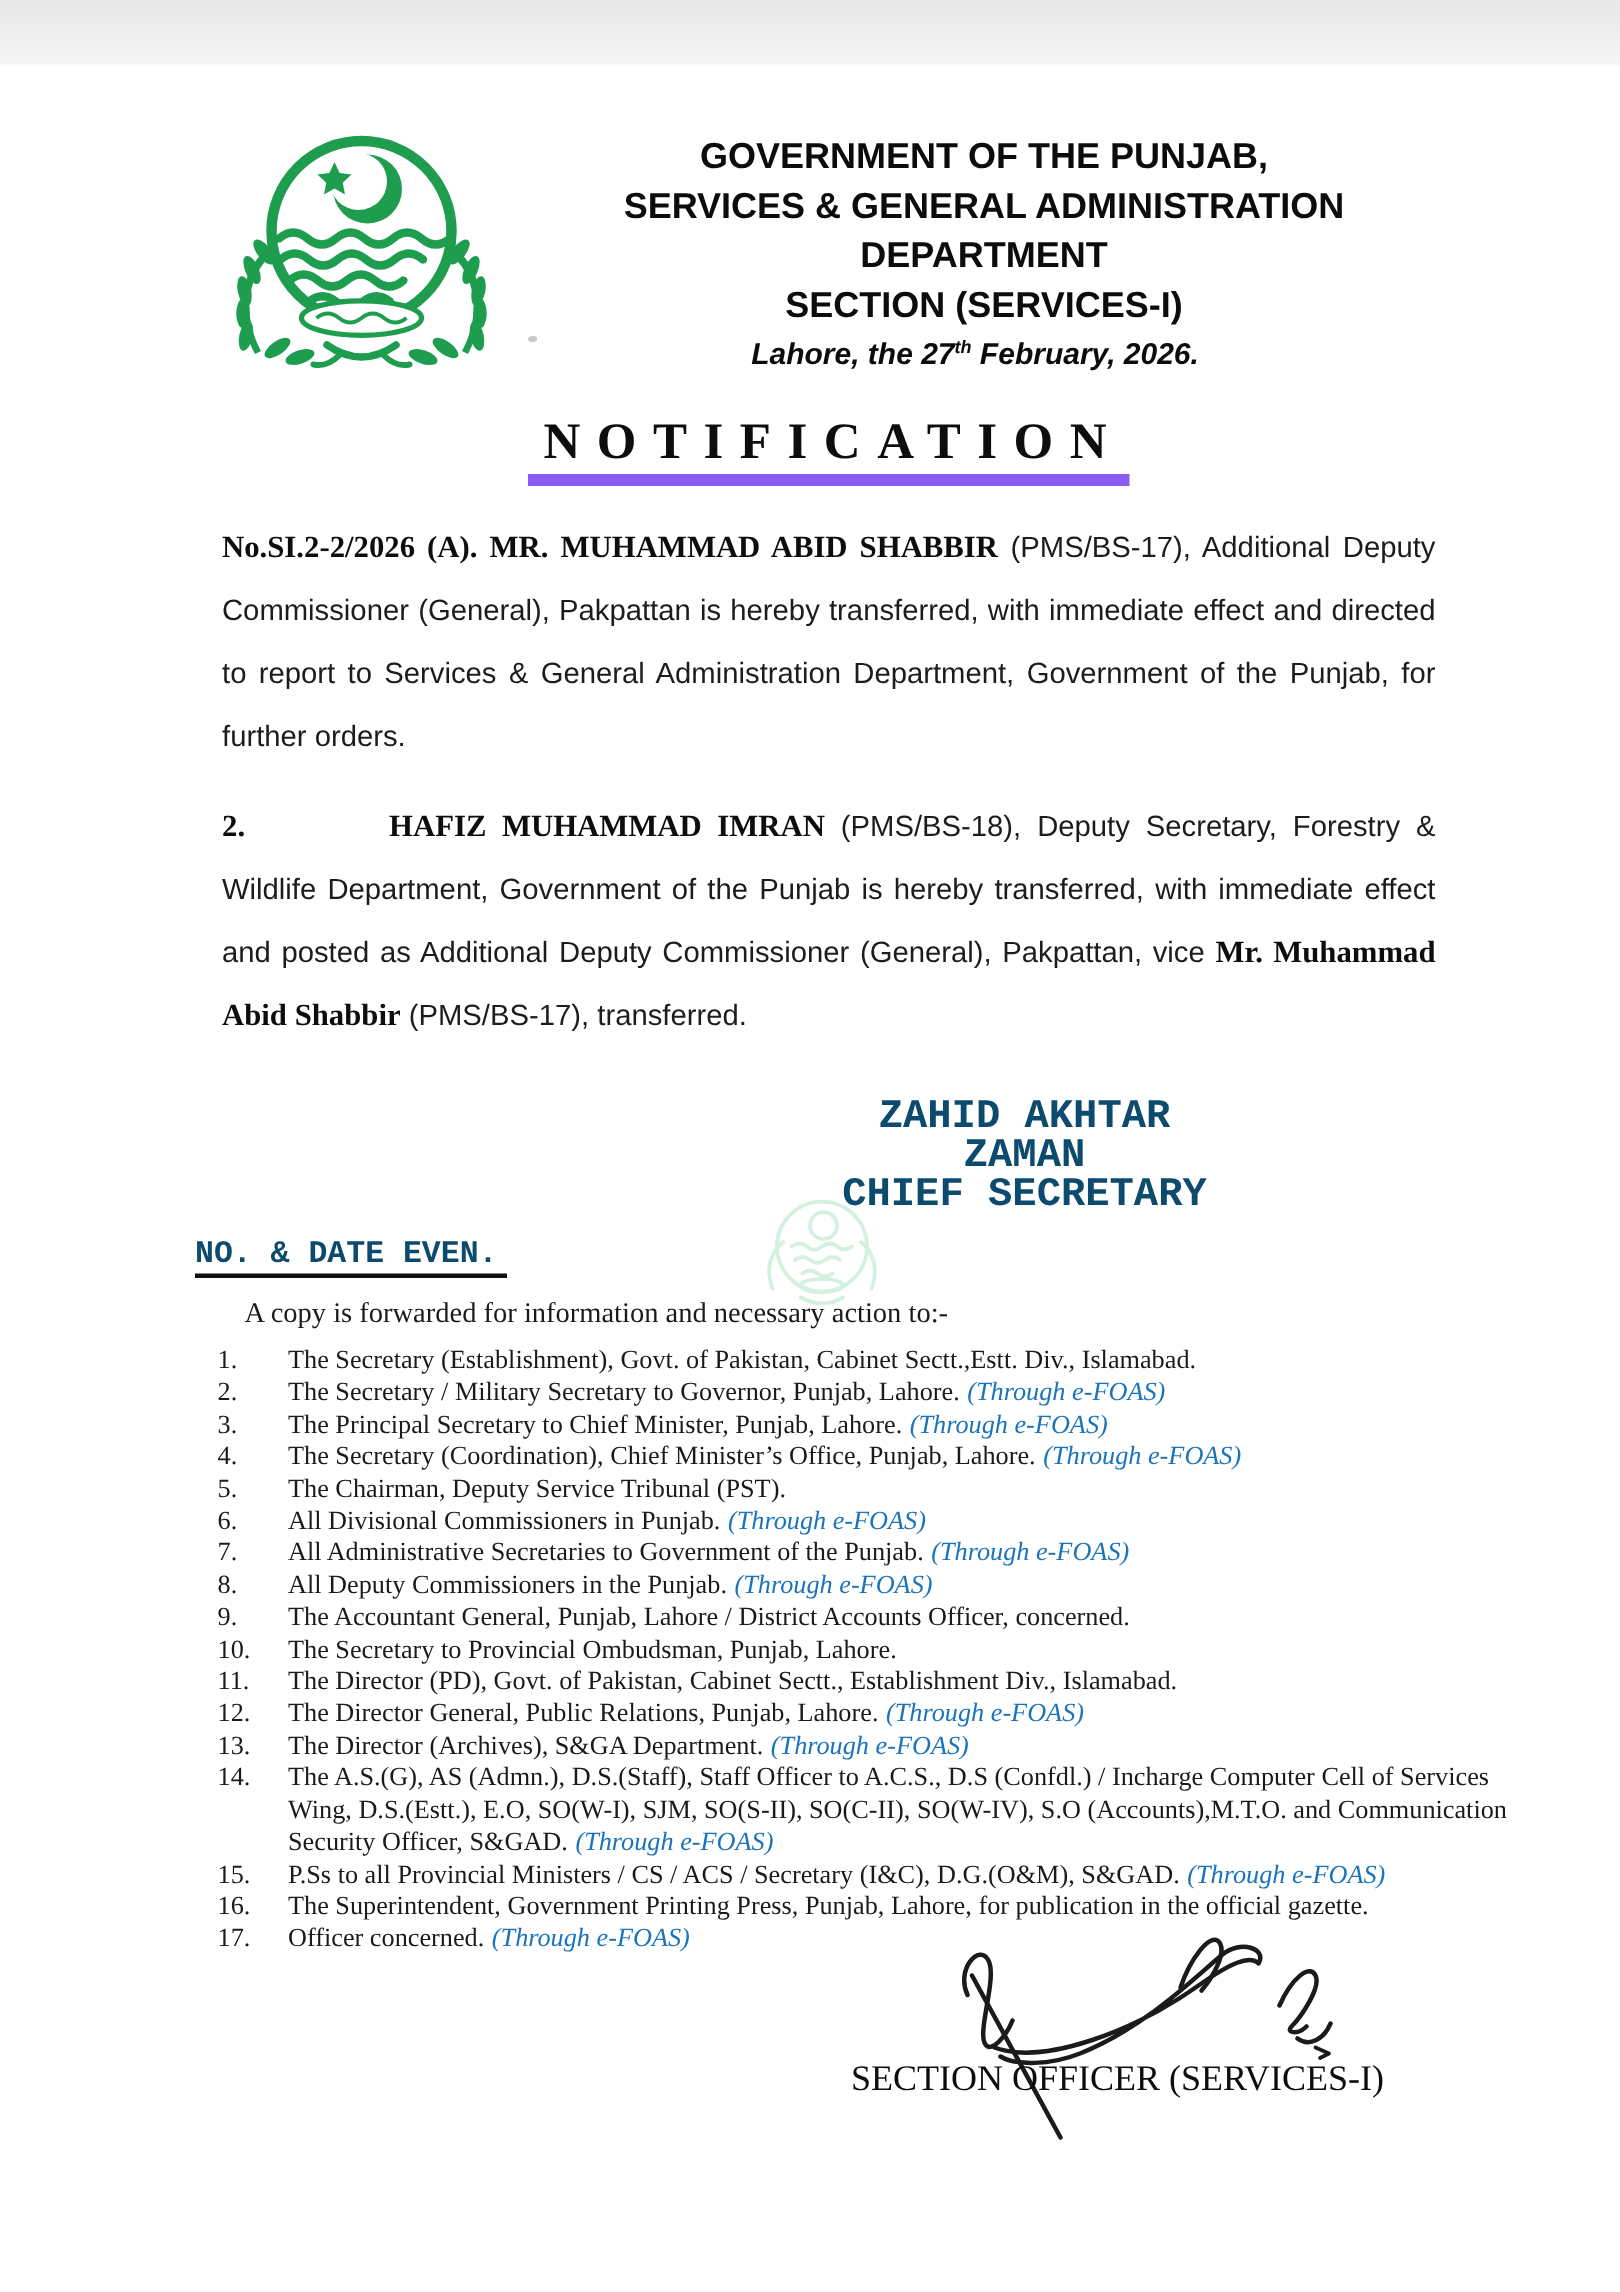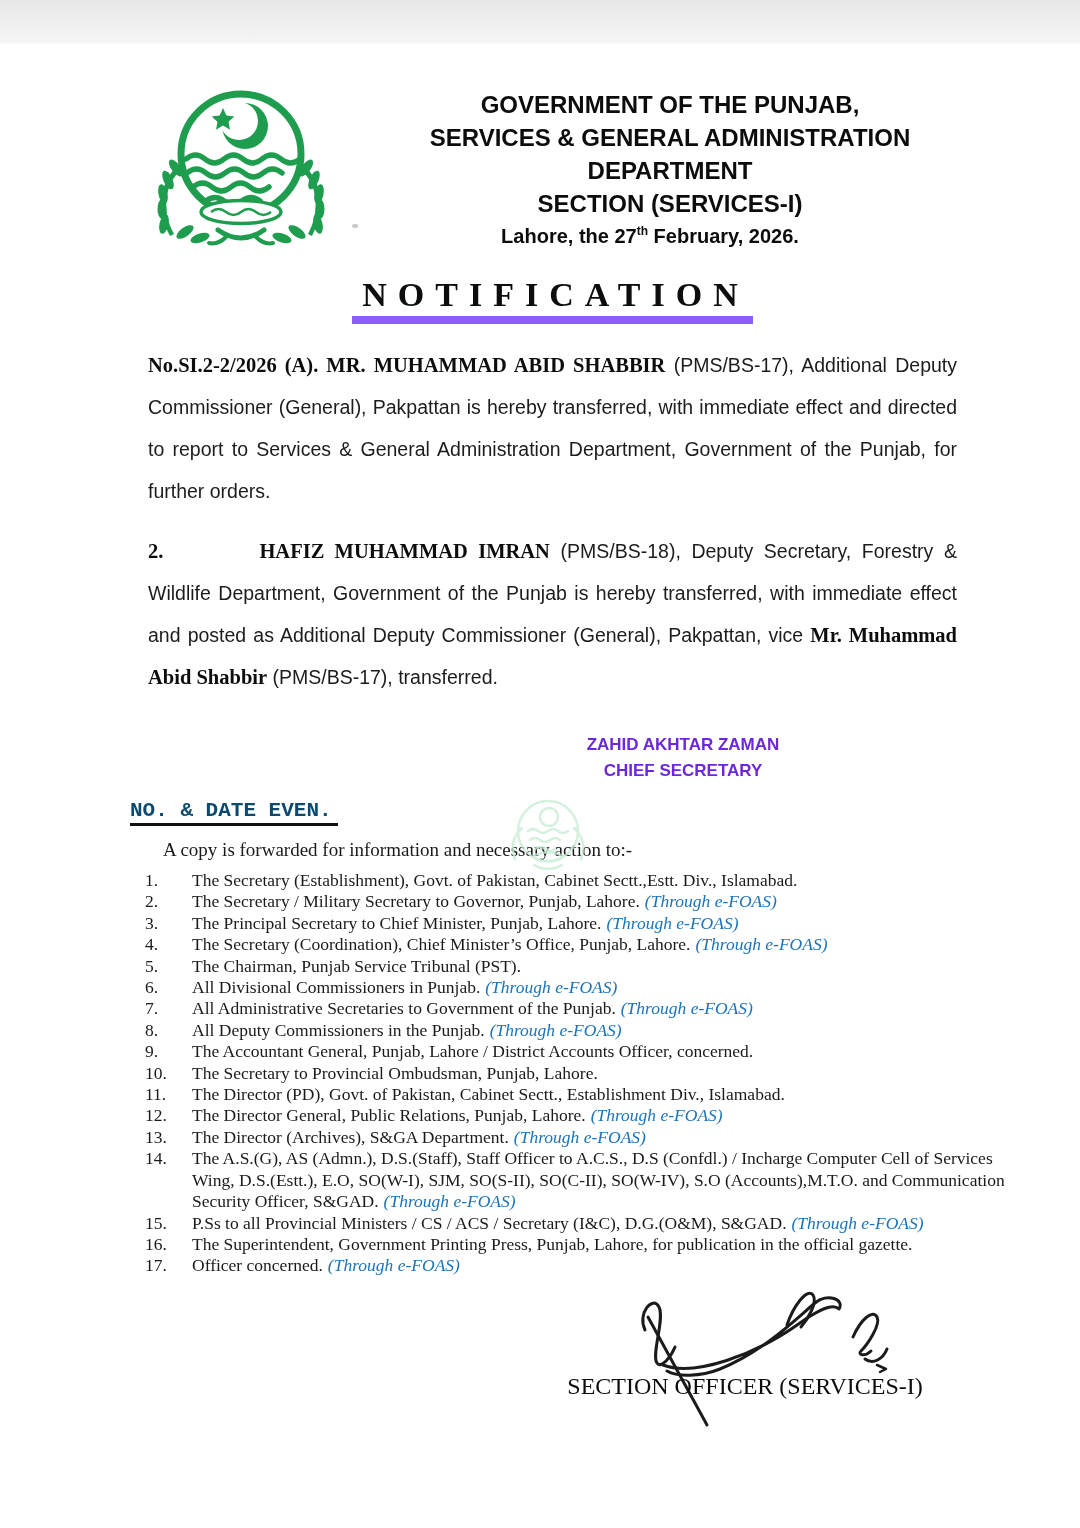--- a/index.html
+++ b/index.html
@@ -3,47 +3,47 @@
 <meta charset="utf-8">
 <style>
   html,body{margin:0;padding:0;background:#fff;}
   .page{position:relative;width:1080px;height:1528px;background:#ffffff;overflow:hidden;
         font-family:"Liberation Serif",serif;color:#1a1a1a;}
   .topbar{height:43px;background:linear-gradient(180deg,#e7e7e7 0%,#f0f0f0 60%,#f5f5f5 100%);
           border-bottom:1px solid #fafafa;}
   
   .header-wrap{position:relative;height:232px;}
   .logo{position:absolute;left:130px;top:40px;width:222px;height:166px;}
-  .org-block{position:absolute;left:390px;top:44px;width:560px;text-align:center;
+  .org-block{position:absolute;left:376px;top:44px;width:560px;text-align:center;
              font-family:"Liberation Sans",sans-serif;font-weight:bold;
              font-size:24px;line-height:33px;color:#0c0c0c;}
   .date-line{position:absolute;left:370px;top:180px;width:560px;text-align:center;
-             font-family:"Liberation Sans",sans-serif;font-weight:bold;font-size:20px;color:#0c0c0c;}
+             font-family:"Liberation Sans",sans-serif;font-weight:bold;font-size:20px;color:#0c0c0c;font-style:italic;}
   .date-line sup{font-size:12px;}
   .artifact{position:absolute;left:352px;top:224px;width:6px;height:4px;border-radius:60% 40% 50% 50%;
             background:#9a9a9a;opacity:.55;}
   
   .content{padding:0 105px 0 130px;}
   .title-wrap{text-align:center;}
   .doc-title{display:inline-block;font-family:"Liberation Serif",serif;font-weight:bold;
              font-size:34px;letter-spacing:11px;padding:0 4px 2px 10px;border-bottom:8px solid #8b5cf6;
              color:#0d0d0d;}
   
   .para{font-family:"Liberation Sans",sans-serif;font-size:19.5px;line-height:42px;
         text-align:justify;margin:18px;color:#1c1c1c;}
   .para1{margin-top:20px;}
   .para2{margin-top:14px;}
   .bserif{font-family:"Liberation Serif",serif;font-weight:bold;font-size:20.5px;color:#0d0d0d;}
   .tabgap{display:inline-block;width:96px;}
   
   .by-order{margin-top:22px;margin-left:278px;font-family:"Liberation Serif",serif;
             font-weight:bold;font-size:21px;line-height:26px;color:#0d0d0d;}
   .signatory{margin-top:34px;margin-left:412px;width:282px;text-align:center;
-             font-family:Liberation Sans, sans-serif;font-weight:bold;font-size:17px;
-             line-height:26px;color:#6d28d9;}
+             font-family:Liberation Mono, monospace;font-weight:bold;font-size:27px;
+             line-height:26px;color:#0c4a6e;}
   .watermark{position:absolute;left:502px;top:795px;opacity:.75;}
   
   .no-date-wrap{margin-top:14px;}
   .no-date{display:inline-block;font-family:Liberation Mono, monospace;font-weight:bold;
            font-size:21px;line-height:25px;border-bottom:3px solid #111;padding-right:6px;color:#0c4a6e;}
   .forward{margin-top:12px;margin-left:33px;font-size:19px;line-height:24px;}
   .dist{margin-top:8px;margin-left:15px;margin-right:-40px;font-size:17.5px;line-height:21.4px;}
   .drow{display:flex;}
   .dnum{width:47px;flex:none;}
   .dtext{flex:1;}
@@ -141,21 +141,21 @@
           <span class="dtext"><span>The Principal Secretary to Chief Minister, Punjab, Lahore.</span><span class="efoas">(Through e-FOAS)</span></span>
         </div>
 
         <div class="drow">
           <span class="dnum">4.</span>
           <span class="dtext"><span>The Secretary (Coordination), Chief Minister’s Office, Punjab, Lahore.</span><span class="efoas">(Through e-FOAS)</span></span>
         </div>
 
         <div class="drow">
           <span class="dnum">5.</span>
-          <span class="dtext"><span>The Chairman, Punjab Service Tribunal (PST).</span><span class="efoas"></span></span>
+          <span class="dtext"><span>The Chairman, Deputy Service Tribunal (PST).</span><span class="efoas"></span></span>
         </div>
 
         <div class="drow">
           <span class="dnum">6.</span>
           <span class="dtext"><span>All Divisional Commissioners in Punjab.</span><span class="efoas">(Through e-FOAS)</span></span>
         </div>
 
         <div class="drow">
           <span class="dnum">7.</span>
           <span class="dtext"><span>All Administrative Secretaries to Government of the Punjab.</span><span class="efoas">(Through e-FOAS)</span></span>

